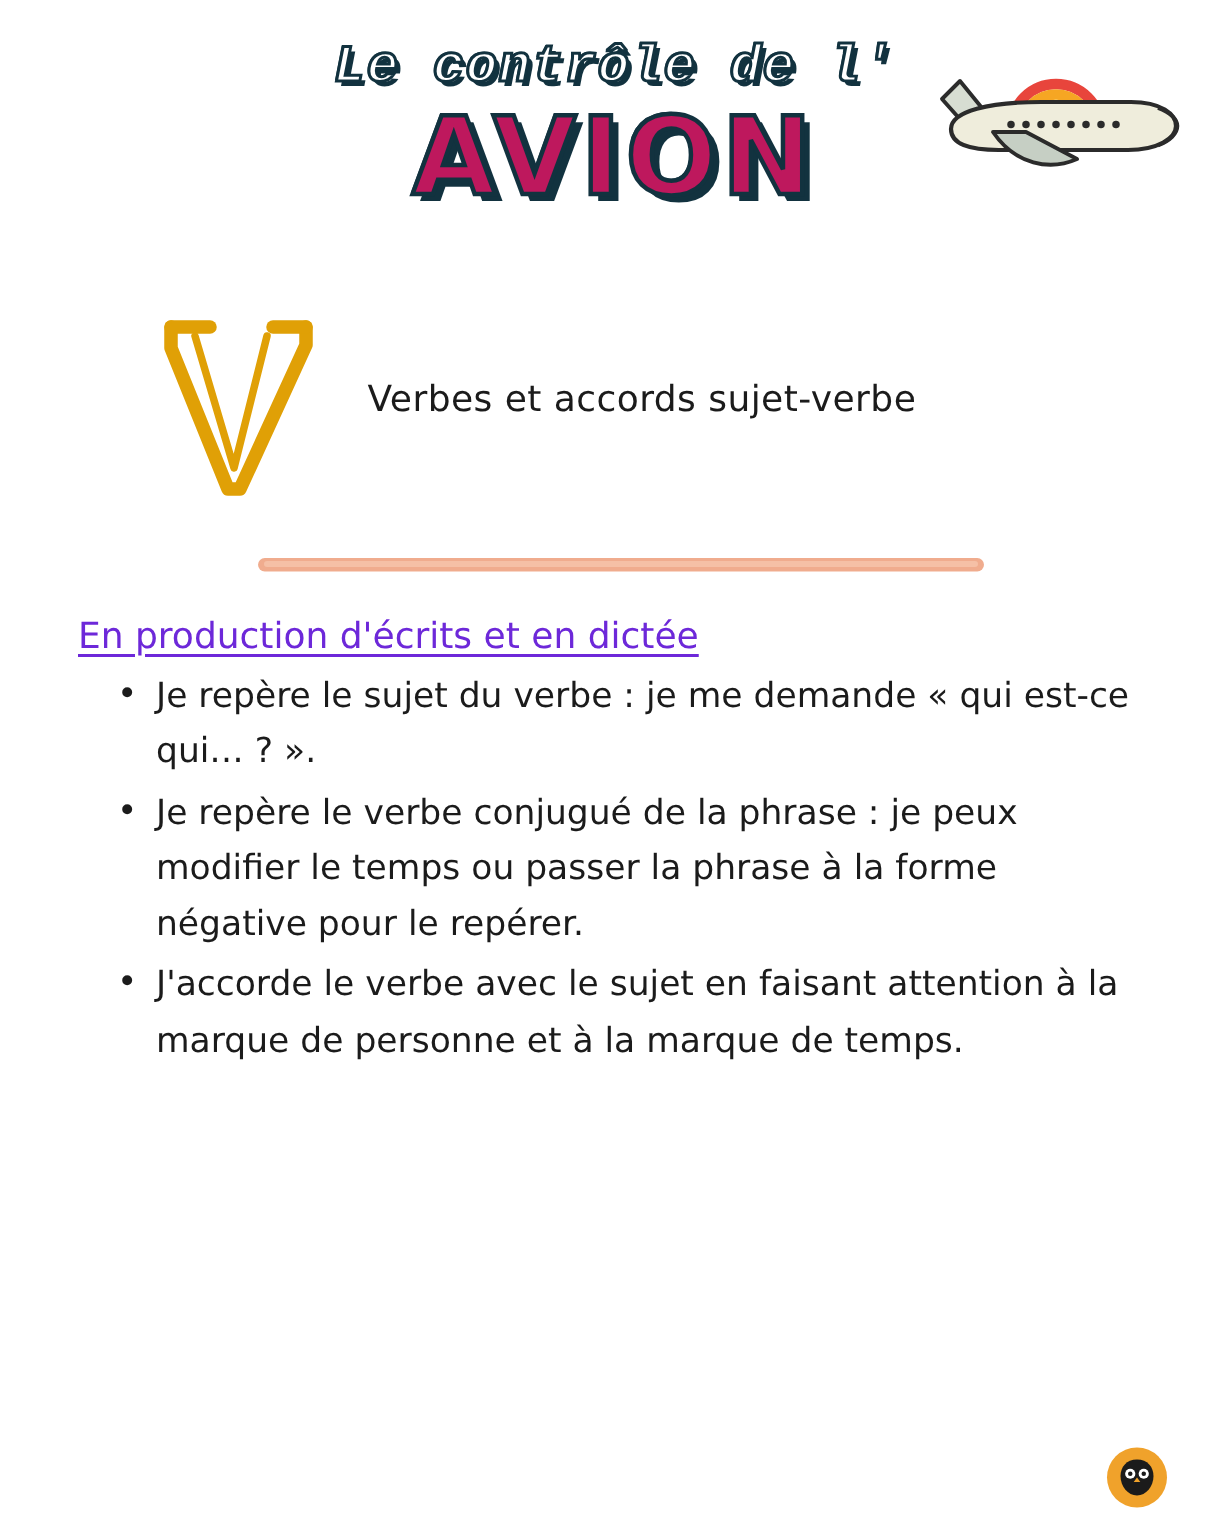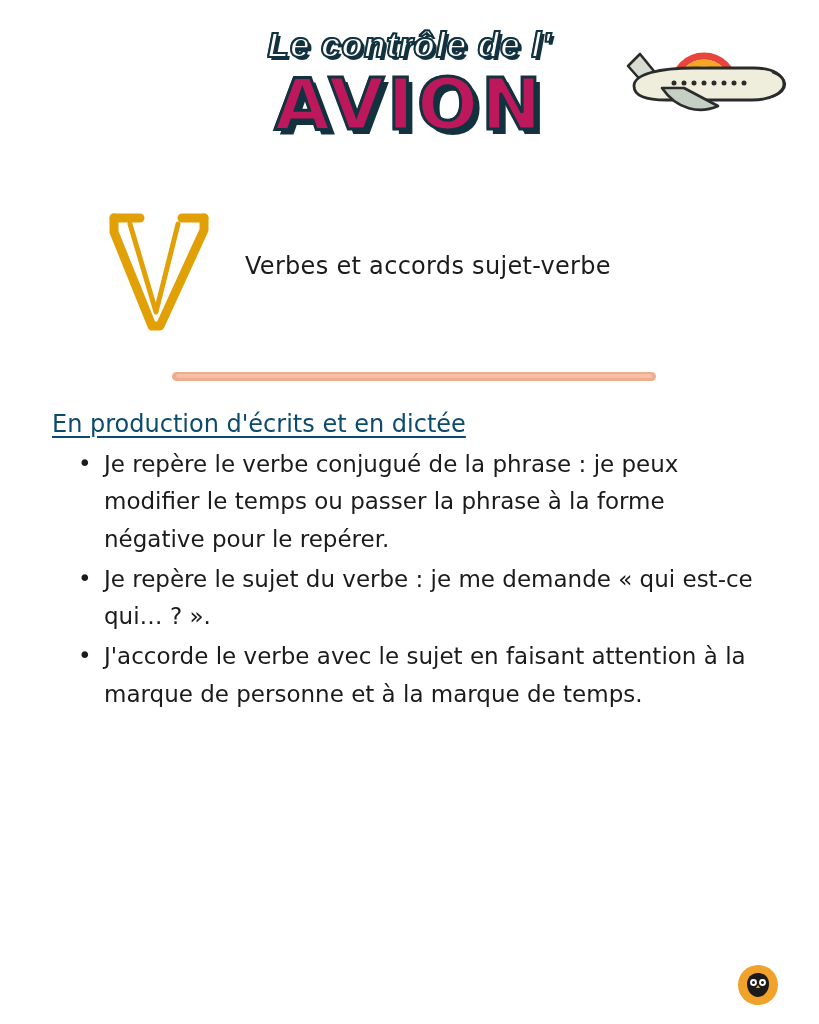--- a/index.html
+++ b/index.html
@@ -23,21 +23,21 @@
   }
   .title-block {
     position: absolute;
     left: 0;
     right: 0;
     top: 26px;
     text-align: center;
     pointer-events: none;
   }
   .title-line1 {
-    font-family: Liberation Sans, sans-serif;
+    font-family: Liberation Mono, monospace;
     font-size: 35px;
     font-weight: bold;
     font-style: italic;
     letter-spacing: 1px;
     color: #ffffff;
     -webkit-text-stroke: 2px #12323f;
     text-shadow:
       3px 3px 0 #12323f,
       -1px -1px 0 #12323f;
     line-height: 1.1;
@@ -115,21 +115,21 @@
   }
 
   
   .content {
     position: relative;
     padding: 0 52px 0 52px;
   }
   .section-heading {
     font-family: "DejaVu Sans", sans-serif;
     font-size: 24px;
-    color: #0c4a6e;
+    color: #6d28d9;
     text-decoration: underline;
     text-underline-offset: 4px;
     margin: 0 0 8px 0;
   }
   ul.rules {
     list-style: none;
     margin: 0;
     padding: 0 0 0 26px;
   }
   ul.rules li {
@@ -219,22 +219,22 @@
 
 </div>
 
 <div class="divider-wrap">
   <div class="divider"></div>
 </div>
 
 <div class="content">
   <div class="section-heading">En production d'écrits et en dictée</div>
   <ul class="rules">
+    <li>Je repère le sujet du verbe : je me demande « qui est-ce qui… ? ».</li>
     <li>Je repère le verbe conjugué de la phrase : je peux modifier le temps ou passer la phrase à la forme négative pour le repérer.</li>
-    <li>Je repère le sujet du verbe : je me demande « qui est-ce qui… ? ».</li>
     <li>J'accorde le verbe avec le sujet en faisant attention à la marque de personne et à la marque de temps.</li>
   </ul>
 </div>
 
 <div class="footer-logo">
   <svg viewBox="0 0 42 42" width="42" height="42" aria-hidden="true">
     <circle cx="21" cy="21" r="20" fill="#f0a22b"></circle>
     <path d="M21 9 C14 9 10 14 10 20 C10 27 15 33 21 33 C27 33 32 27 32 20 C32 14 28 9 21 9 Z" fill="#1b1b1b"></path>
     <circle cx="16.5" cy="18.5" r="3.4" fill="#ffffff"></circle>
     <circle cx="25.5" cy="18.5" r="3.4" fill="#ffffff"></circle>

